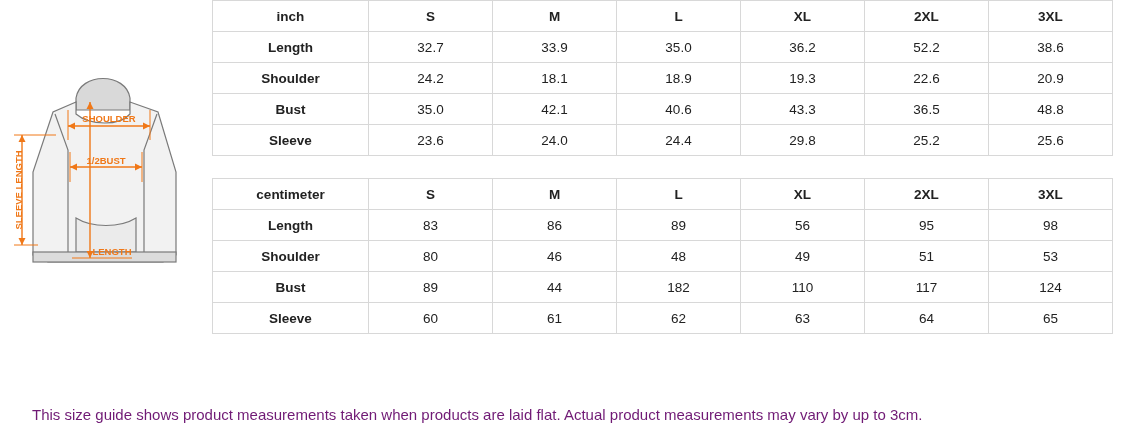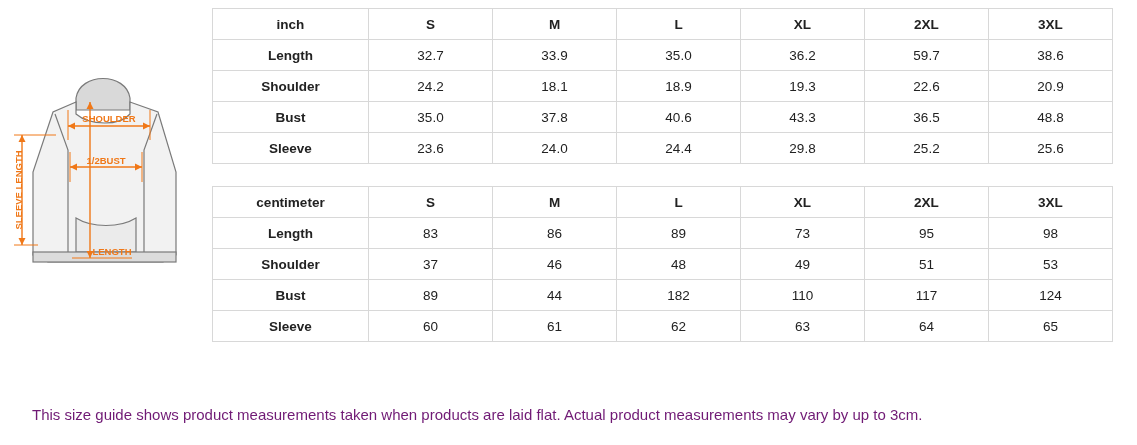--- a/index.html
+++ b/index.html
@@ -26,21 +26,21 @@
     top: 40px;
     width: 200px;
     height: 230px;
   }
   .diagram svg { display: block; }
 
   
   .tables {
     position: absolute;
     left: 212px;
-    top: 8px;
+    top: 0;
     width: 900px;
   }
   table.size-table {
     border-collapse: collapse;
     width: 900px;
     table-layout: fixed;
   }
   table.size-table + table.size-table {
     margin-top: 22px;
     border-radius: 32px;
@@ -144,36 +144,36 @@
           <th>3XL</th>
         </tr>
       </thead>
       <tbody>
         <tr>
           <th>Length</th>
           <td>32.7</td>
           <td>33.9</td>
           <td>35.0</td>
           <td>36.2</td>
-          <td>59.7</td>
+          <td>52.2</td>
           <td>38.6</td>
         </tr>
         <tr>
           <th>Shoulder</th>
           <td>24.2</td>
           <td>18.1</td>
           <td>18.9</td>
           <td>19.3</td>
           <td>22.6</td>
           <td>20.9</td>
         </tr>
         <tr>
           <th>Bust</th>
           <td>35.0</td>
-          <td>37.8</td>
+          <td>42.1</td>
           <td>40.6</td>
           <td>43.3</td>
           <td>36.5</td>
           <td>48.8</td>
         </tr>
         <tr>
           <th>Sleeve</th>
           <td>23.6</td>
           <td>24.0</td>
           <td>24.4</td>
@@ -204,27 +204,27 @@
           <th>2XL</th>
           <th>3XL</th>
         </tr>
       </thead>
       <tbody>
         <tr>
           <th>Length</th>
           <td>83</td>
           <td>86</td>
           <td>89</td>
-          <td>73</td>
+          <td>56</td>
           <td>95</td>
           <td>98</td>
         </tr>
         <tr>
           <th>Shoulder</th>
-          <td>37</td>
+          <td>80</td>
           <td>46</td>
           <td>48</td>
           <td>49</td>
           <td>51</td>
           <td>53</td>
         </tr>
         <tr>
           <th>Bust</th>
           <td>89</td>
           <td>44</td>

